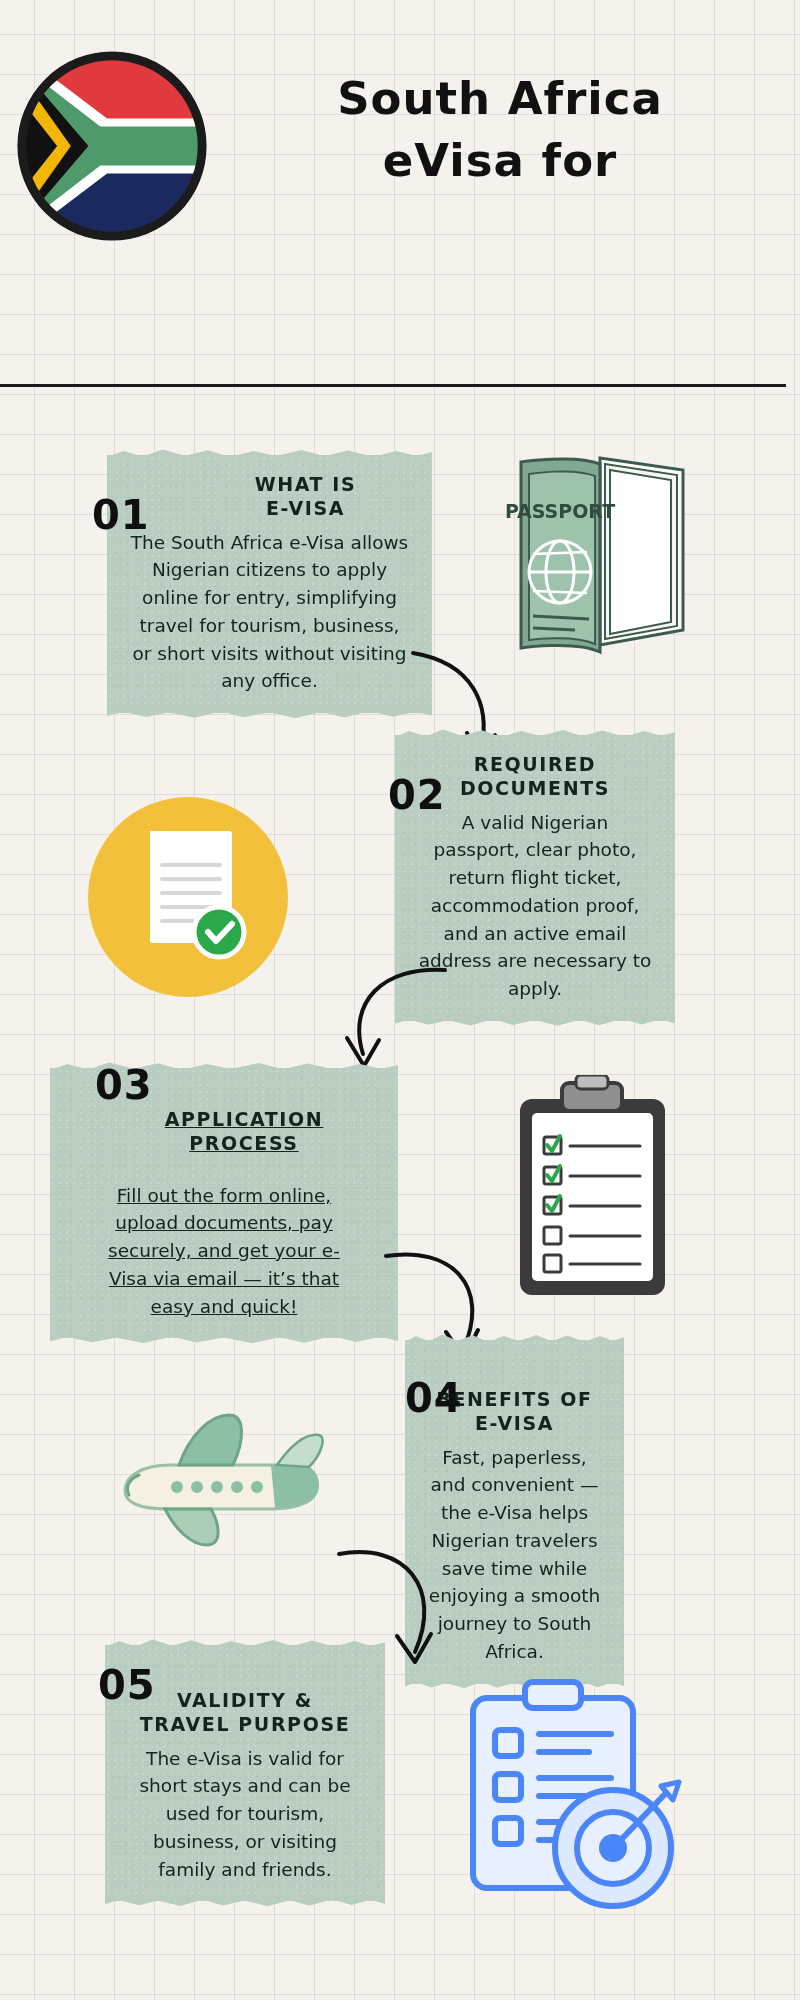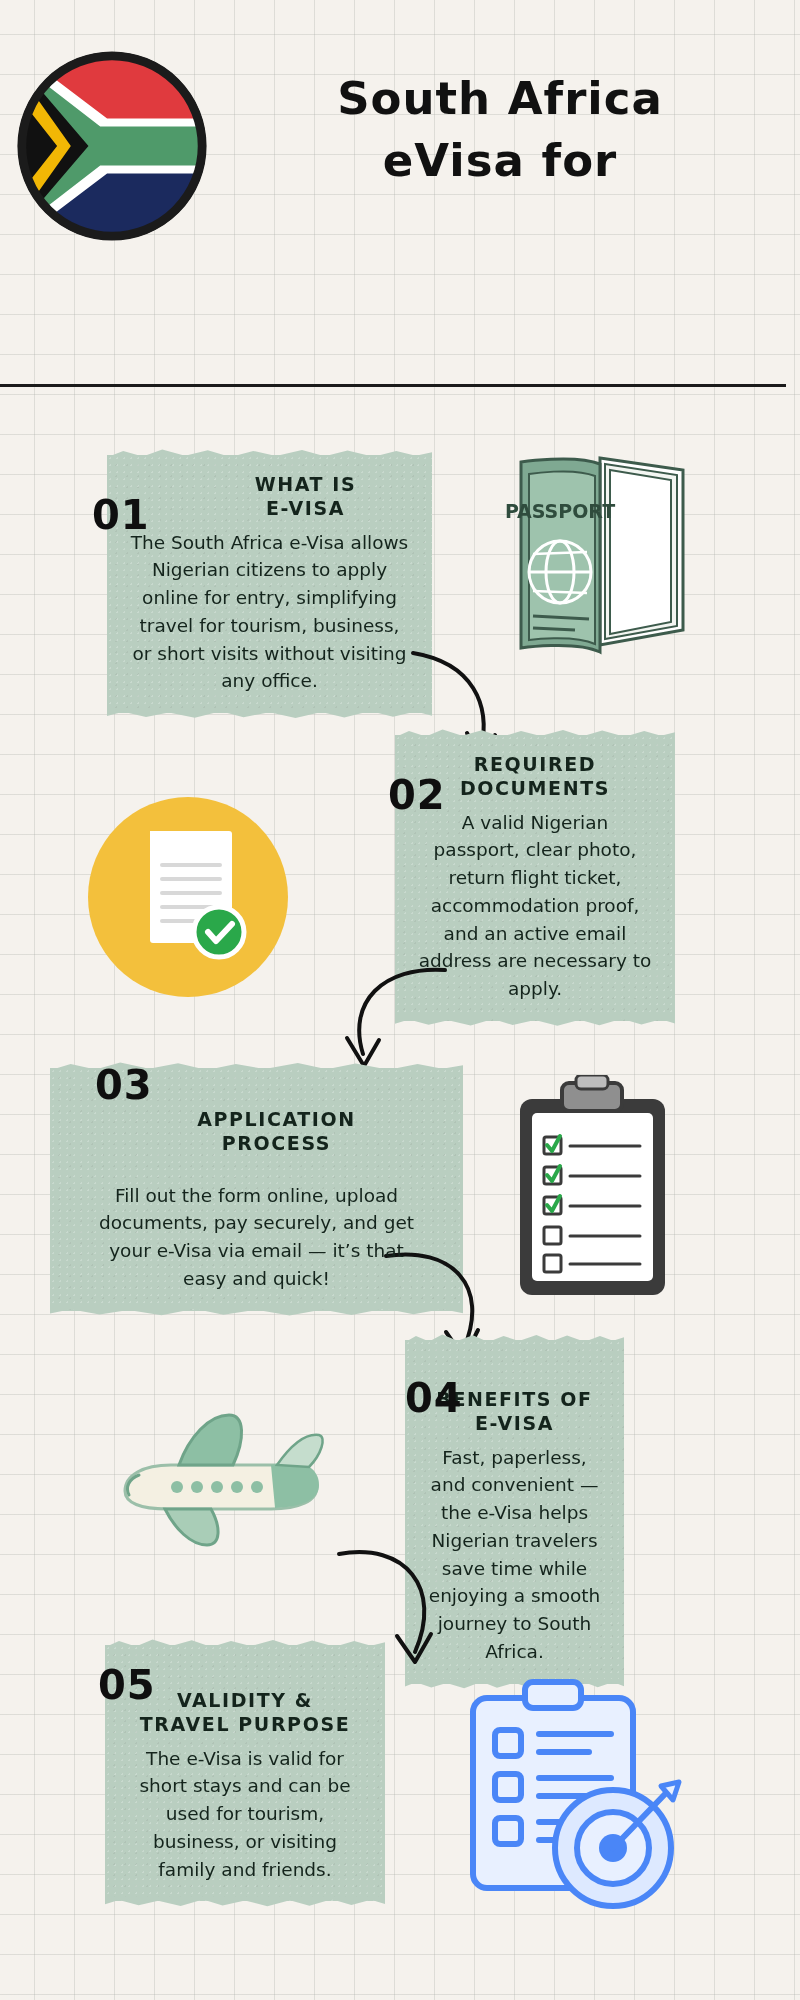--- a/index.html
+++ b/index.html
@@ -124,21 +124,21 @@
   }
 
   
   #card-01 { left: 64px;  top: 455px;  width: 325px; margin-left: 43px; }
   #num-01  { left: 92px;  top: 492px; }
   #head-01 { padding-left: 72px; text-align: center; }
 
   #card-02 { left: 395px; top: 735px;  width: 280px; }
   #num-02  { left: 388px; top: 772px; }
 
-  #card-03 { left: 50px;  top: 1068px; width: 413px; }
+  #card-03 { left: 50px;  top: 1068px; width: 348px; text-decoration: underline; }
   #num-03  { left: 95px;  top: 1062px; }
 
   #card-04 { left: 405px; top: 1340px; width: 219px; }
   #num-04  { left: 405px; top: 1375px; }
 
   #card-05 { left: 105px; top: 1645px; width: 280px; }
   #num-05  { left: 98px;  top: 1622px; margin-top: 40px; }
 
   
   .art { position: absolute; }

